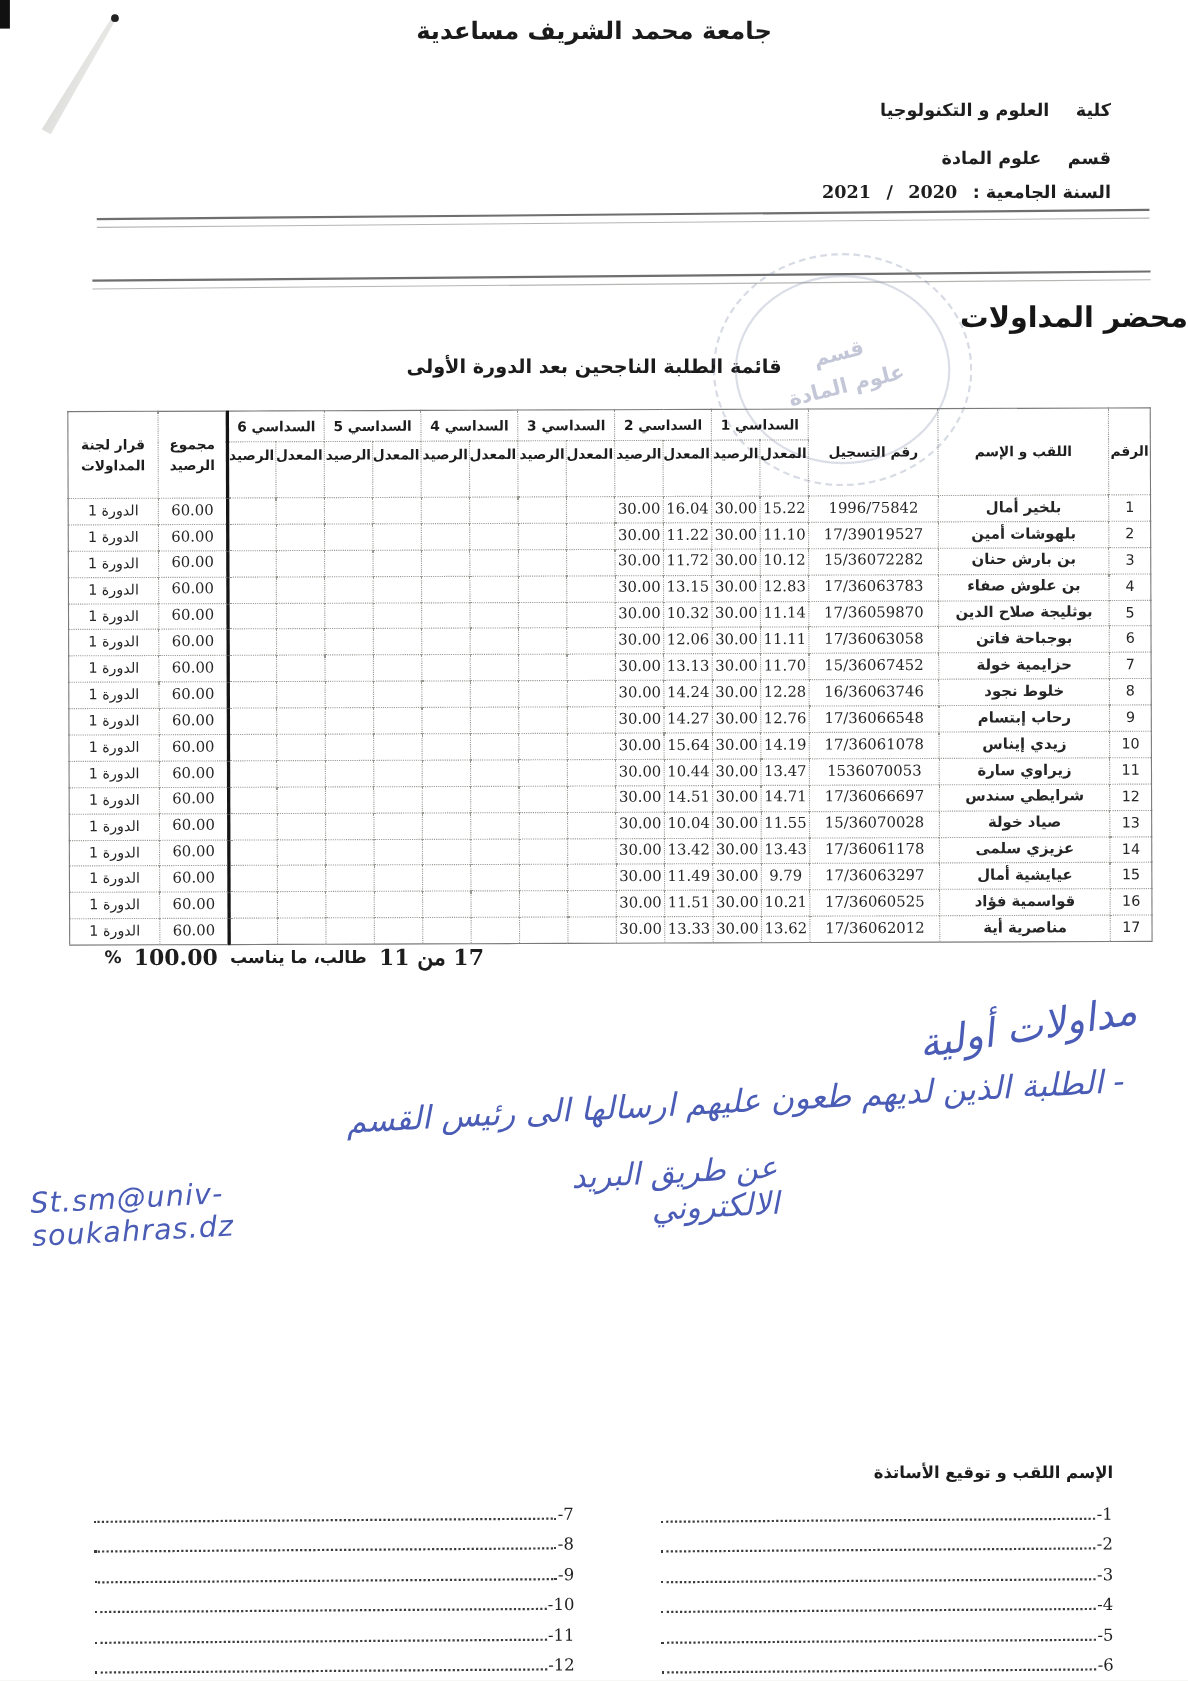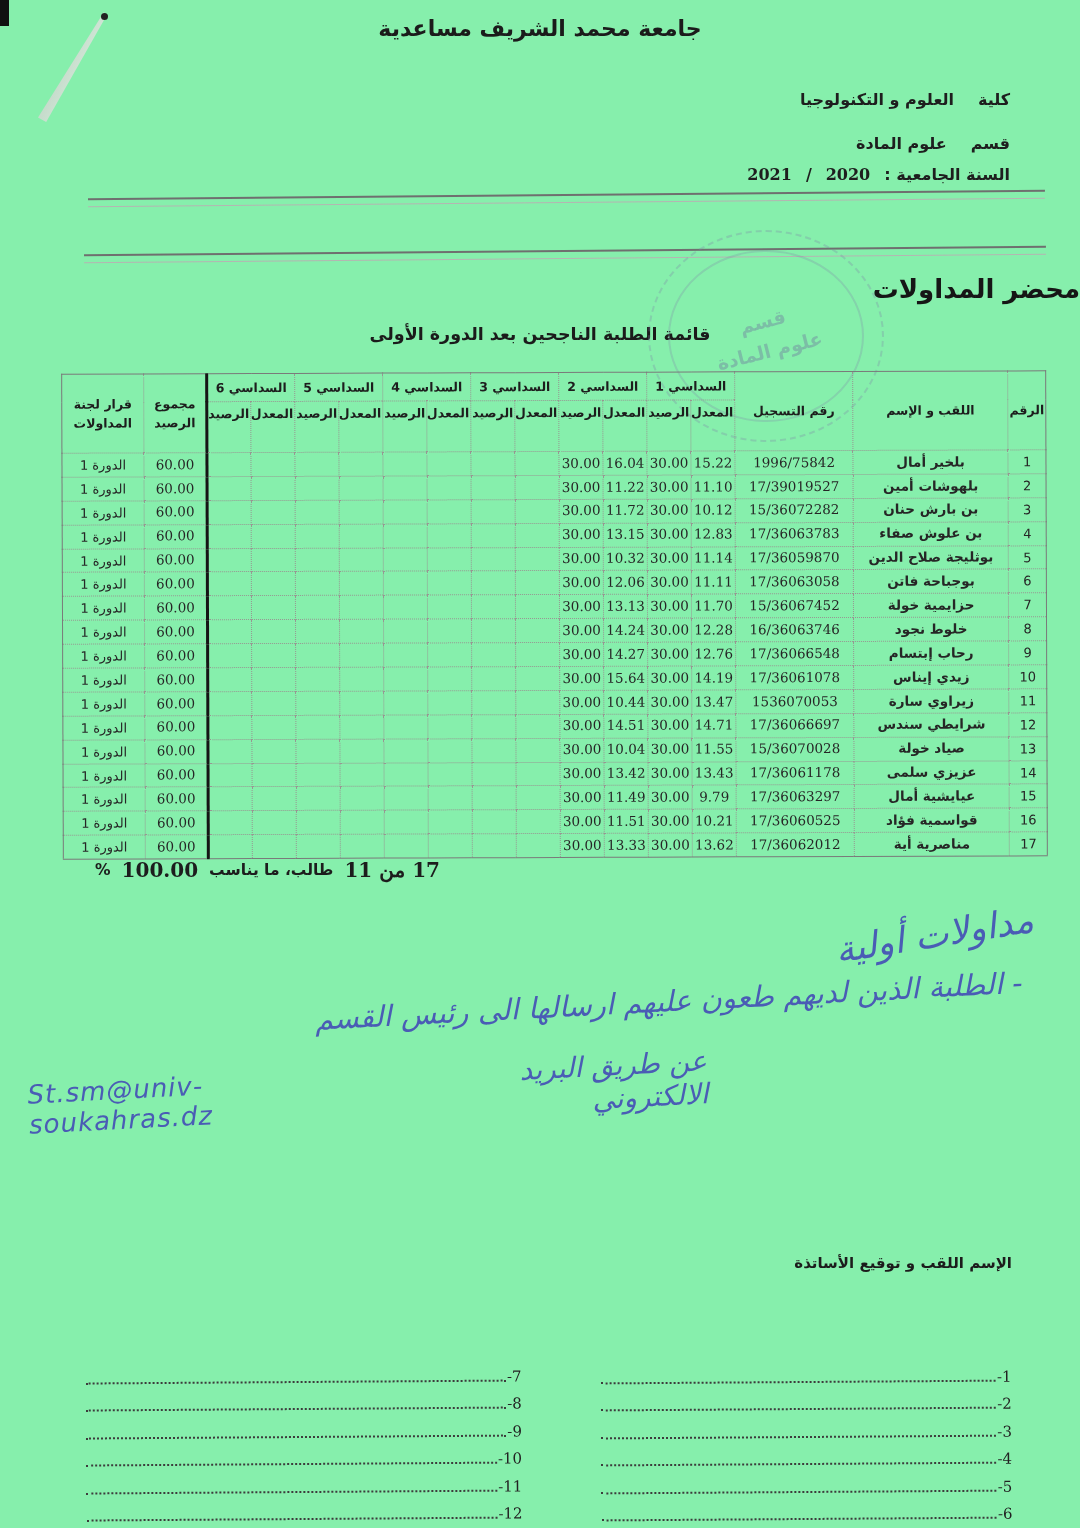--- a/index.html
+++ b/index.html
@@ -1,16 +1,16 @@
 <!DOCTYPE html>
 <html lang="ar"><head>
 <meta charset="utf-8">
 <style>
   html,body{margin:0;padding:0;background:#e9e9e6;}
-  .page{position:relative;width:1080px;height:1528px;margin:0 auto;background:#86efac;
+  .page{position:relative;width:1080px;height:1528px;margin:0 auto;background:#ffffff;
         overflow:hidden;font-family:"DejaVu Sans",sans-serif;color:#222;}
   
   .corner-mark{position:absolute;left:0;top:0;width:9px;height:26px;background:#111;}
   .fold-wedge{position:absolute;left:38px;top:12px;width:68px;height:110px;
       background:linear-gradient(115deg,#b9b9b6 0%,#d8d8d5 45%,#f2f2ef 80%);
       clip-path:polygon(97% 0,100% 4%,12% 100%,0 96%);opacity:.8;}
   .fold-dot{position:absolute;left:101px;top:13px;width:7px;height:7px;background:#222;border-radius:50%;}
   
   .university{position:absolute;top:16px;left:0;right:0;text-align:center;
       font-size:22px;font-weight:bold;color:#1b1b1b;letter-spacing:.5px;}
@@ -58,21 +58,21 @@
   .summary .num{font-size:20px;}
   
   .hw{position:absolute;color:#4a5cb5;direction:rtl;font-style:italic;font-weight:500;
       letter-spacing:.5px;}
   .hw1{top:922px;left:735px;width:300px;font-size:36px;transform:rotate(-9deg);}
   .hw2{top:992px;left:18px;width:1005px;font-size:29px;transform:rotate(-3deg);text-align:right;}
   .hw3{top:1062px;left:28px;width:680px;font-size:28px;transform:rotate(-3deg);
       display:flex;gap:34px;justify-content:flex-start;}
   .hw-email{font-family:"DejaVu Sans",sans-serif;font-size:26px;direction:ltr;letter-spacing:1px;}
   
-  .sig-heading{position:absolute;top:1254px;right:68px;font-size:15px;font-weight:bold;
+  .sig-heading{position:absolute;top:1330px;right:68px;font-size:15px;font-weight:bold;
       direction:rtl;color:#1c1c1c;}
   .sig-col{position:absolute;top:1358px;display:flex;flex-direction:column;transform:rotate(-0.4deg);}
   .sig-col-right{left:600px;width:412px;}
   .sig-col-left{left:85px;width:437px;}
   .sig-line{display:flex;align-items:flex-end;height:27.5px;}
   .sig-line .dots{flex:1;border-bottom:2px dotted #3c3c3c;height:10px;margin:0 1px 3px 1px;}
   .sig-line .sig-num{font-family:"DejaVu Serif",serif;font-size:15px;color:#222;line-height:1;}
 </style>
 </head>
 <body>

